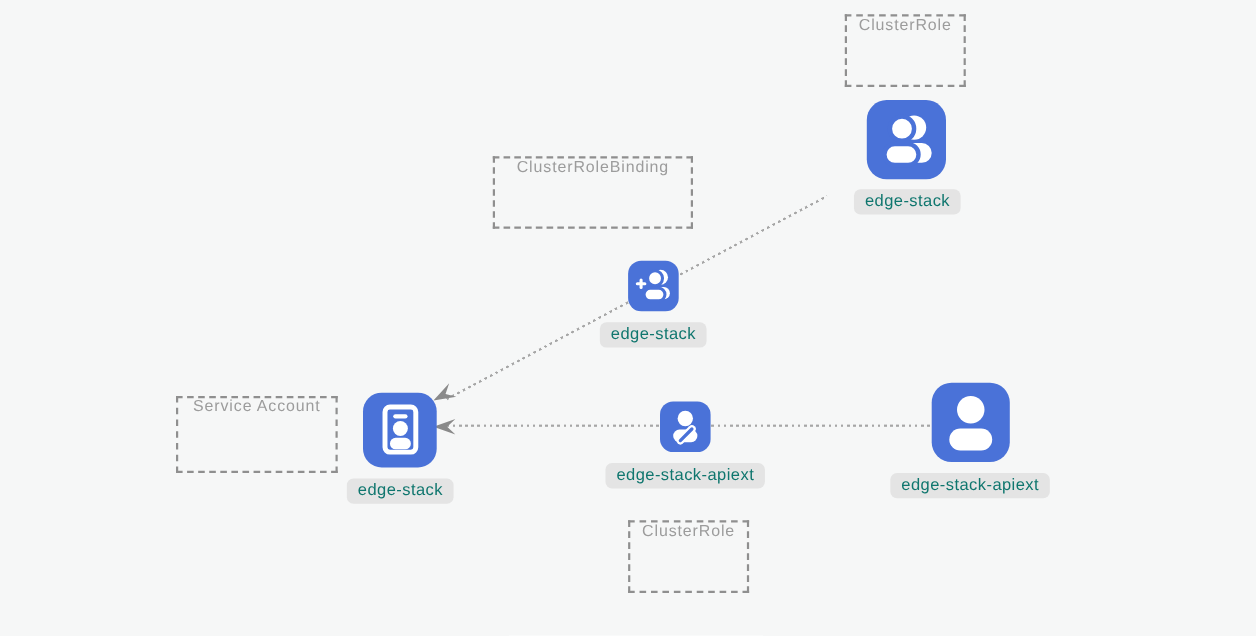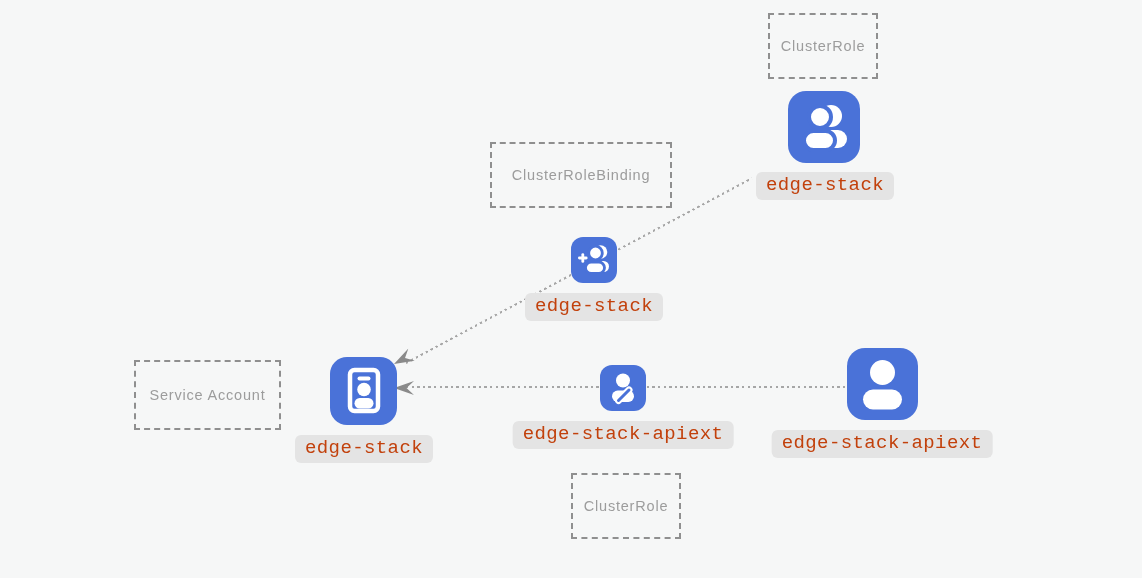--- a/index.html
+++ b/index.html
@@ -8,28 +8,28 @@
     width:1142px;height:578px;
     background:#f6f7f7;
     overflow:hidden;
     font-family:"Liberation Sans","DejaVu Sans",sans-serif;
   }
   
   .tbox{
     position:absolute;
     border:2px dashed #8f8f8f;
     box-sizing:border-box;
-    display:flex;align-items:center;justify-content:center;
+    display:flex;justify-content:center;
   }
   .tbox span{
     color:#9c9c9c;font-size:14.5px;letter-spacing:0.8px;white-space:nowrap;
   }
   #box-cluster-role{left:768px;top:13px;width:110px;height:66px;}
-  #box-cluster-role-binding{left:490px;top:142px;width:182px;height:66px;}
-  #box-service-account{left:134px;top:360px;width:147px;height:70px;}
+  #box-cluster-role-binding{left:448px;top:142px;width:182px;height:66px;}
+  #box-service-account{left:160px;top:360px;width:147px;height:70px;}
   #box-role-binding{left:571px;top:473px;width:110px;height:66px;}
   #box-role{left:827px;top:474px;width:110px;height:66px;}
 
   
   .edge{
     position:absolute;height:2.4px;
     background-image:repeating-linear-gradient(90deg,#a6a6a6 0,#a6a6a6 2.4px,transparent 2.4px,transparent 5.6px);
     z-index:1;
   }
   #edge-clusterrole{left:406px;top:362px;width:392px;transform:rotate(-28.1deg);transform-origin:0 50%;}
@@ -44,24 +44,23 @@
   #node-cluster-role{left:788px;top:91px;width:72px;height:72px;border-radius:18px;}
   #node-cluster-role-binding{left:571px;top:237px;width:46px;height:46px;border-radius:12px;}
   #node-service-account{left:330px;top:357px;width:67px;height:68px;border-radius:17px;}
   #node-role-binding{left:600px;top:365px;width:46px;height:46px;border-radius:12px;}
   #node-role{left:847px;top:348px;width:71px;height:72px;border-radius:18px;}
 
   
   .pill{
     position:absolute;z-index:4;
     background:#e4e4e4;border-radius:6px;
-    color:#c2410c;font-size:19px;letter-spacing:0.4px;
+    color:#0f766e;font-size:15px;letter-spacing:0.4px;
     padding:2px 10px 4px 10px;white-space:nowrap;
     transform:translateX(-50%);
-    font-family:Liberation Mono, monospace;
   }
   #pill-cluster-role{left:825px;top:172px;}
   #pill-cluster-role-binding{left:594px;top:293px;}
   #pill-service-account{left:364px;top:435px;}
   #pill-role-binding{left:623px;top:421px;}
   #pill-role{left:882px;top:430px;}
 </style>
 </head>
 <body>
 

